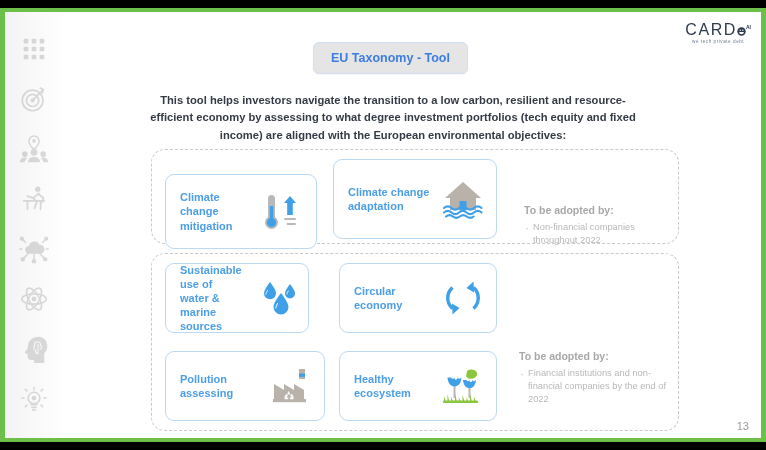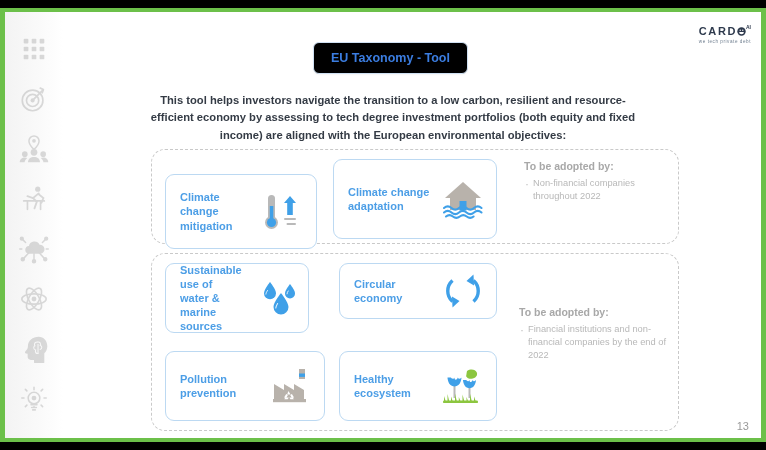--- a/index.html
+++ b/index.html
@@ -36,37 +36,37 @@
   .side-icon { width: 30px; height: 30px; opacity: .30; display:block; }
   .side-icon svg { width: 100%; height: 100%; display:block; }
 
   
   #logo {
     position: absolute; right: 10px; top: 10px;
     text-align: center;
     line-height: 1;
   }
   #logo-word {
-    font-size: 11px; font-weight: 700; letter-spacing: 1.6px;
+    font-size: 16px; font-weight: 400; letter-spacing: 1.6px;
     color: #2e3a4d;
     display: inline-block;
   }
   #logo-sup { font-size: 5px; color:#2e3a4d; vertical-align: super; letter-spacing:0; font-weight:700;}
   #logo-tag {
     font-size: 4.6px; color: #6f7e8f; letter-spacing: .55px;
     margin-top: 2px;
   }
   .logo-smiley { display:inline-block; width:9px; height:9px; position:relative; top:1px; }
 
   
   #title-pill {
     position: absolute; left: 308px; top: 30px;
     width: 155px; height: 32px;
     border: 1px solid #cfe0f2; border-radius: 6px;
-    background: #000000;
+    background: #e5e5e5;
     display: flex; align-items: center; justify-content: center;
     box-shadow: 0 1px 2px rgba(0,0,0,.04);
   }
   #title-pill span {
     color: #3b7de0; font-size: 12.5px; font-weight: 700;
   }
 
   
   #intro {
     position: absolute; left: 138px; top: 80px;
@@ -97,29 +97,30 @@
   .card-label {
     color: #4c9ee6; font-size: 11px; font-weight: 700; line-height: 1.28;
     flex: 1 1 auto;
   }
   .card-icon { width: 46px; height: 44px; flex: 0 0 auto; }
   .card-icon svg { width:100%; height:100%; display:block; }
 
   #card-mitigation  { left: 160px; top: 162px; width: 152px; height: 75px; }
   #card-adaptation  { left: 328px; top: 147px; width: 164px; height: 80px; }
   #card-water       { left: 160px; top: 251px; width: 144px; height: 70px; gap: 15px; }
-  #card-circular    { left: 334px; top: 251px; width: 158px; height: 56px; }
+  #card-circular    { left: 334px; top: 251px; width: 158px; height: 70px; }
   #card-pollution   { left: 160px; top: 339px; width: 160px; height: 70px; }
   #card-ecosystem   { left: 334px; top: 339px; width: 158px; height: 70px; }
 
   
   .adopted {
     position: absolute;
     width: 150px;
     color: #b3b3b3;
+    margin-top: 44px;
   }
   .adopted-title {
     font-size: 10.5px; font-weight: 700; color: #a8a8a8;
     margin-bottom: 5px;
   }
   .adopted-list { list-style: none; }
   .adopted-list li {
     font-size: 9.3px; line-height: 1.38; color: #b8b8b8;
     padding-left: 9px; position: relative; margin-bottom: 1px;
   }
@@ -252,21 +253,21 @@
               <circle cx="7.7" cy="4.3" r=".9" fill="#ffffff"></circle>
             </svg></span><span id="logo-sup">AI</span>
     </div>
     <div id="logo-tag">we tech private debt</div>
   </div>
 
   <div id="title-pill">
     <span>EU Taxonomy - Tool</span>
   </div>
 
-  <div id="intro">This tool helps investors navigate the transition to a low carbon, resilient and resource-efficient economy by assessing to tech degree investment portfolios (both equity and fixed income) are aligned with the European environmental objectives:</div>
+  <div id="intro">This tool helps investors navigate the transition to a low carbon, resilient and resource-efficient economy by assessing to what degree investment portfolios (tech equity and fixed income) are aligned with the European environmental objectives:</div>
 
   <div class="group" id="group-1"></div>
 
   <div class="card" id="card-mitigation">
     <div class="card-label">Climate change mitigation</div>
     <div class="card-icon">
       <svg viewBox="0 0 46 44">
         <rect x="8" y="5" width="7" height="26" rx="3.5" fill="#b9b9b9"></rect>
         <circle cx="11.5" cy="32.5" r="6.5" fill="#b9b9b9"></circle>
         <rect x="9.8" y="16" width="3.5" height="16" fill="#3fa0e8"></rect>
@@ -324,21 +325,21 @@
           <path d="M33.5 11.5a14 14 0 0 1 0 21"></path>
           <path d="M12.5 32.5a14 14 0 0 1 0-21"></path>
         </g>
         <path d="M33.5 5.5 L26.5 12 L34 16.5 Z" fill="#3fa0e8"></path>
         <path d="M12.5 38.5 L19.5 32 L12 27.5 Z" fill="#3fa0e8"></path>
       </svg>
     </div>
   </div>
 
   <div class="card" id="card-pollution">
-    <div class="card-label">Pollution prevention</div>
+    <div class="card-label">Pollution assessing</div>
     <div class="card-icon">
       <svg viewBox="0 0 46 44">
         <rect x="31" y="5" width="6" height="10" fill="#b8b2ab"></rect>
         <rect x="31" y="9.5" width="6" height="3.4" fill="#3fa0e8"></rect>
         <path d="M6 36 V20 L16 26 V20 L26 26 V20 L36 26 V36 Z" fill="#b8b2ab"></path>
         <rect x="5" y="35" width="33" height="3.2" fill="#b8b2ab"></rect>
         <g fill="#ffffff">
           <path d="M20.4 27.1 L22.6 30.6 L19.2 30.6 Z"></path>
           <path d="M16.1 33.5 L18.2 30 L19.9 31.1 L18.2 34 Z"></path>
           <path d="M26 33.5 L23.9 30 L22.2 31.1 L23.9 34 Z"></path>

